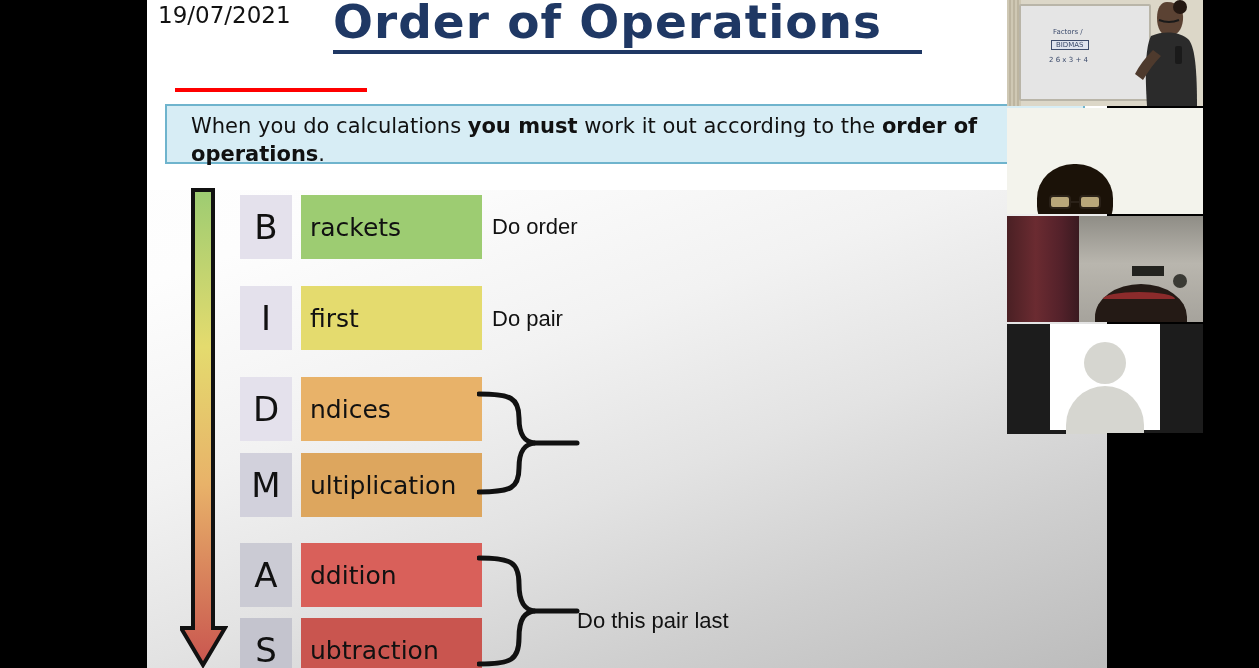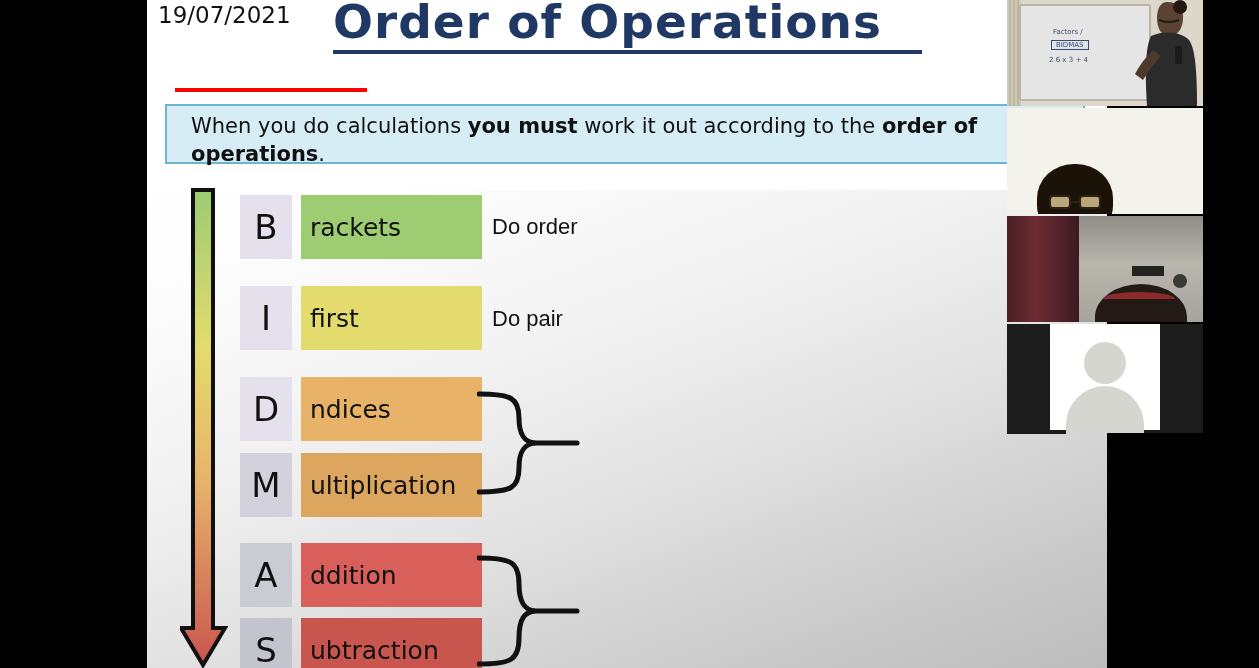--- a/index.html
+++ b/index.html
@@ -190,20 +190,21 @@
     </div>
     <div class="row" style="top:618px">
       <div class="letter" style="background:#C4C4CE">S</div>
       <div class="word" style="background:#C9554F">ubtraction</div>
     </div>
 
     <svg class="brace" style="left:330px; top:552px; width:105px; height:118px" viewBox="0 0 105 118">
       <path d="M2,6 C34,6 42,10 42,32 C42,51 48,58 58,59 C48,60 42,66 42,86 C42,108 34,112 2,112" fill="none" stroke="#111" stroke-width="5" stroke-linecap="round"></path>
       <path d="M58,59 L100,59" fill="none" stroke="#111" stroke-width="5" stroke-linecap="round"></path>
     </svg>
+    <div class="note" style="left:430px; top:608px">Do this pair last</div>
   </div>
 
   <div id="vidcol">
 
     <div class="vtile" style="top:0">
       <div class="wb-room">
         <div class="wb-curtain"></div>
         <div class="wb-board">
           <div class="wb-scribble" style="left:32px; top:22px">Factors /</div>
           <div class="wb-scribble" style="left:30px; top:34px; border:1px solid #3b4a6b; padding:0 4px; background:#dfe4ef">BIDMAS</div>

